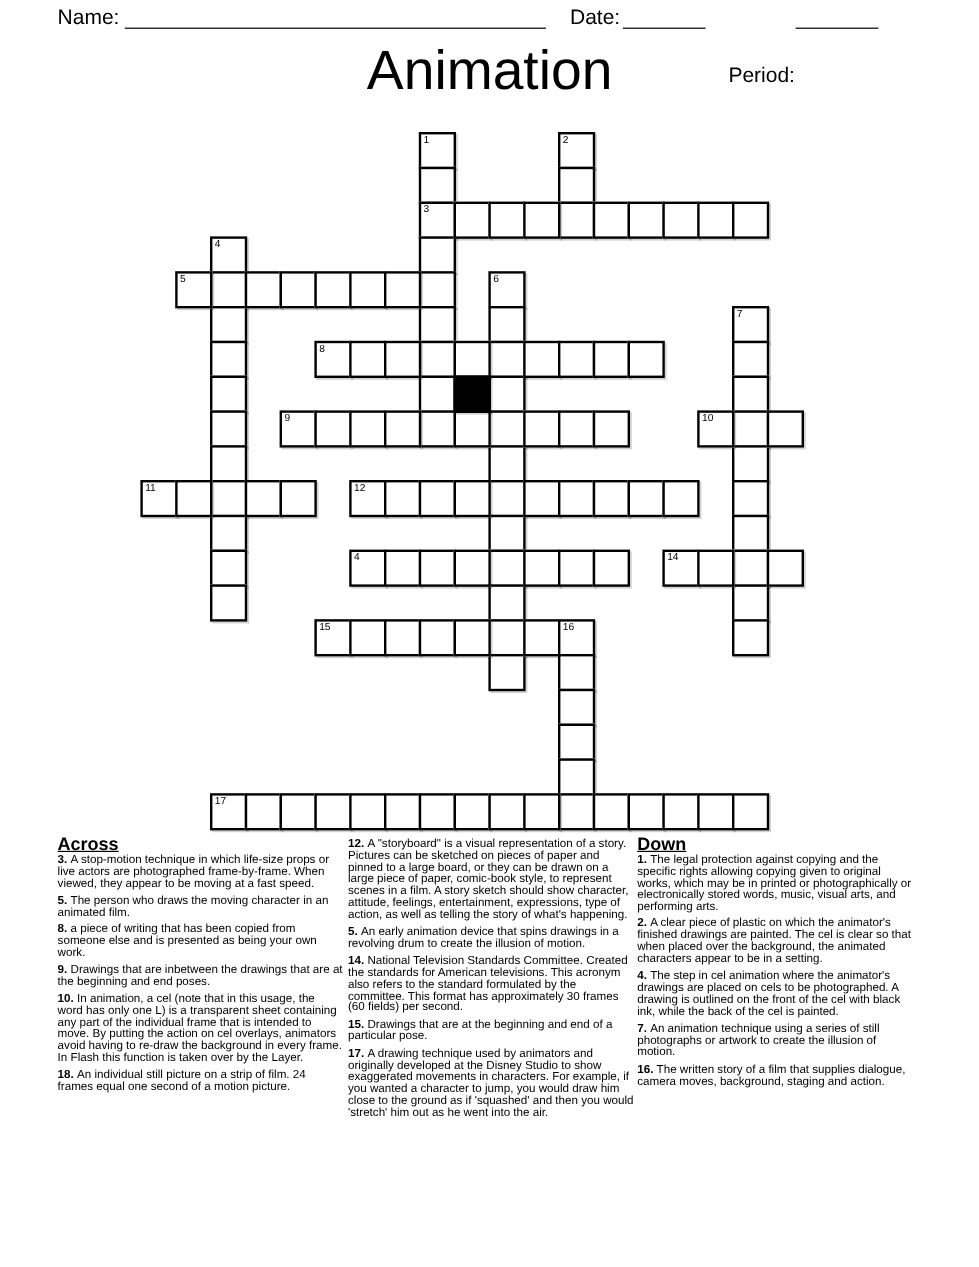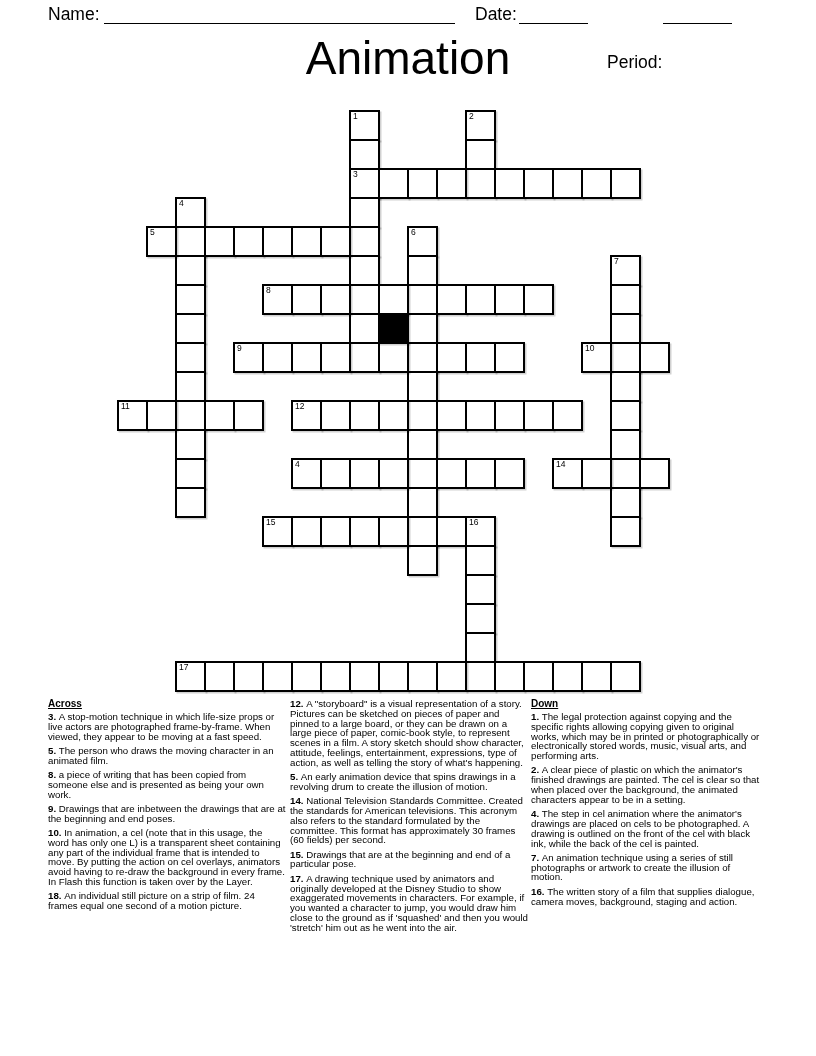--- a/index.html
+++ b/index.html
@@ -35,21 +35,21 @@
     position:absolute; top:0px; left:2px;
     font-size:8.5px; line-height:9px; font-weight:400; color:#000;
   }
 
   .clues { position:absolute; left:0; top:699px; width:816px; }
   .clue-col { position:absolute; top:0; }
   #clue-col-1 { left:48px;  width:238px; }
   #clue-col-2 { left:290px; width:238px; }
   #clue-col-3 { left:531px; width:233px; }
   .clue-head {
-    font-size:10px; font-weight:700; text-decoration:underline;
+    font-size:15px; font-weight:700; text-decoration:underline;
     margin:0 0 3px 0; line-height:10px;
   }
   .clue { font-size:9.7px; line-height:9.8px; margin:0 0 4.5px 0; }
   .clue b { font-weight:700; }
 </style>
 </head>
 <body>
 
 <div>
   <span class="hlabel" id="name-label">Name:</span>

